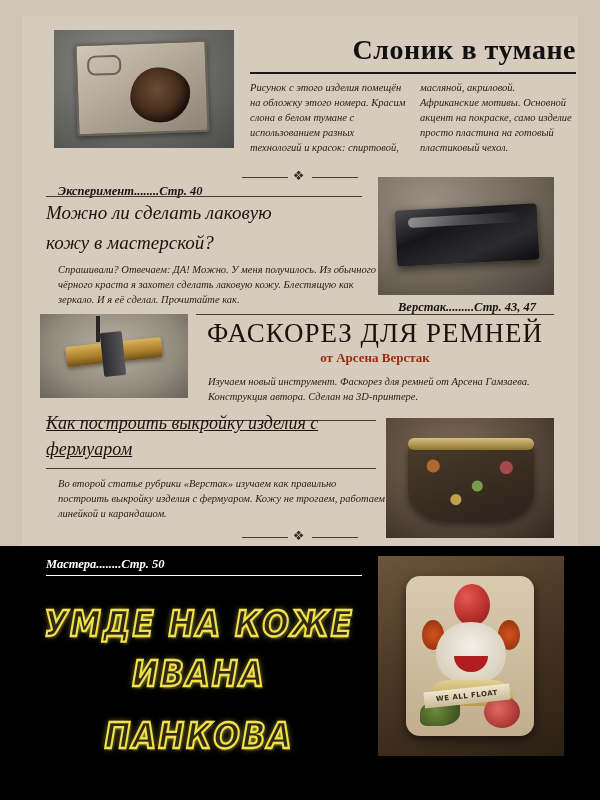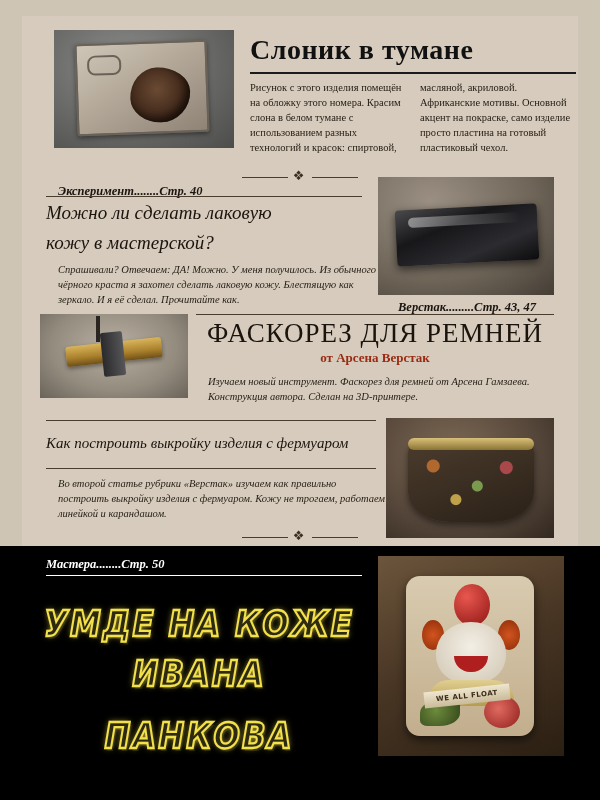--- a/index.html
+++ b/index.html
@@ -76,21 +76,21 @@
     height: 55px;
     background: radial-gradient(circle at 45% 40%, #6a4a33 0%, #40281a 60%, #241409 100%);
     border-radius: 45% 55% 50% 50% / 55% 45% 55% 45%;
     box-shadow: inset -4px -4px 8px rgba(0,0,0,.6);
   }
   .title-main {
     position: absolute;
     left: 228px;
     top: 18px;
     width: 326px;
-    text-align: left;
+    text-align: right;
     font-size: 28px;
     font-weight: bold;
     color: #111;
     letter-spacing: .5px;
   }
   .title-rule {
     position: absolute;
     left: 228px;
     top: 56px;
     width: 326px;
@@ -102,20 +102,21 @@
     left: 228px;
     top: 64px;
     width: 326px;
     display: flex;
     gap: 14px;
   }
   .cols .col {
     width: 156px;
     font-size: 10.5px;
     line-height: 15px;
+    font-style: italic;
     color: #241d14;
   }
   
   .ornament {
     position: absolute;
     width: 100%;
     text-align: center;
     color: #3a2f22;
     font-size: 13px;
     letter-spacing: 3px;
@@ -471,21 +472,21 @@
       <div class="handle"></div>
       <div class="blade"></div>
     </div>
     <div class="title-fascorez">ФАСКОРЕЗ ДЛЯ РЕМНЕЙ</div>
     <div class="subtitle-fascorez">от Арсена Верстак</div>
     <div class="body-text" style="left:196px; top:374px; width:358px;">Изучаем новый инструмент. Фаскорез для ремней от Арсена Гамзаева. Конструкция автора. Сделан на 3D-принтере.</div>
   </div>
 
   <div>
     <div class="rubric-rule" style="left:46px; top:420px; width:330px;"></div>
-    <div class="headline" style="left:46px; top:430px; width:340px; font-size:15px;">Как построить выкройку изделия с фермуаром</div>
+    <div class="headline" style="left:46px; top:410px; width:340px; font-size:18px;text-decoration:underline;">Как построить выкройку изделия с фермуаром</div>
     <div class="rubric-rule" style="left:46px; top:468px; width:330px;"></div>
     <div class="body-text" style="left:46px; top:476px; width:330px;">Во второй статье рубрики «Верстак» изучаем как правильно построить выкройку изделия с фермуаром. Кожу не трогаем, работаем линейкой и карандашом.</div>
     <div class="photo-purse">
       <div class="bag"></div>
       <div class="clasp"></div>
     </div>
   </div>
 
   <div class="ornament" style="top:528px;">
     <span class="orn-line"></span><span>❖</span><span class="orn-line"></span>

